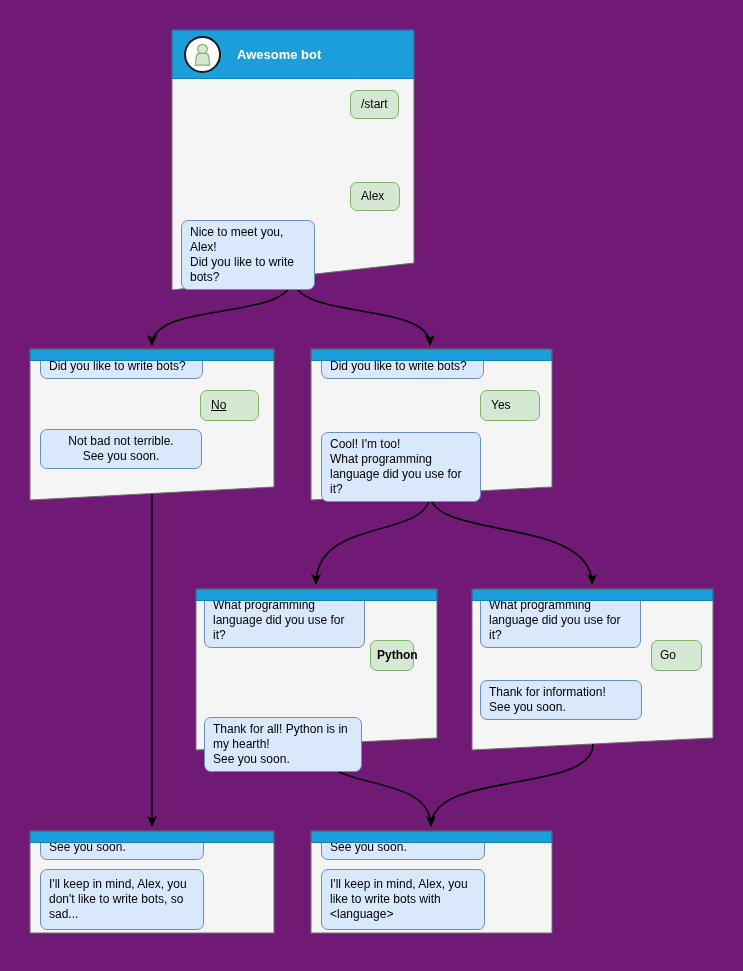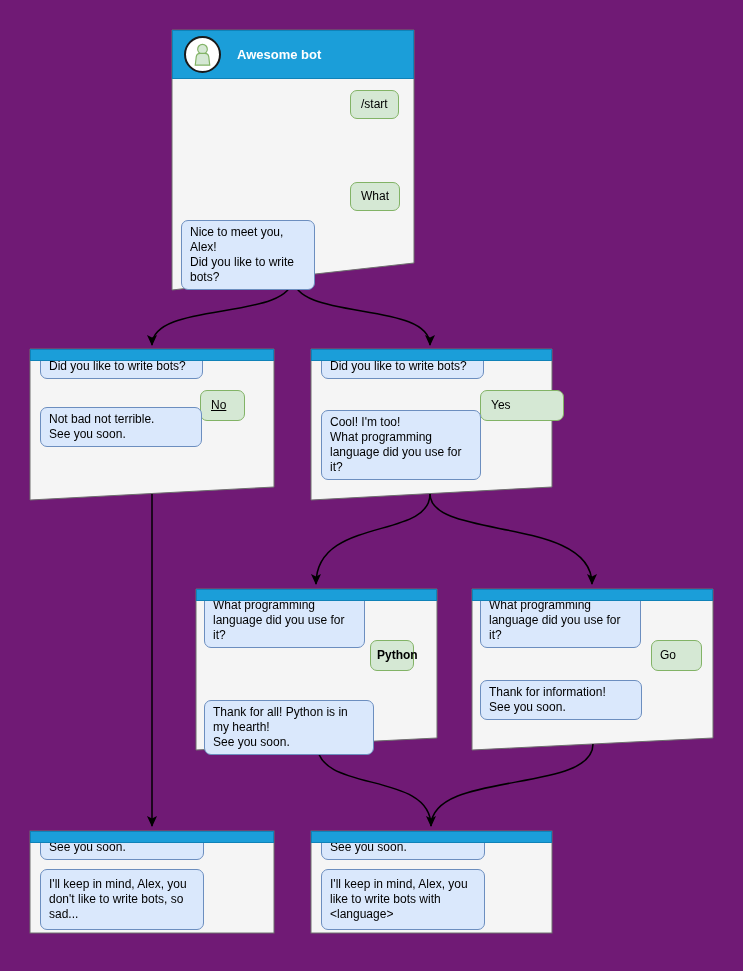--- a/index.html
+++ b/index.html
@@ -70,42 +70,42 @@
     <span class="avatar">
       <svg width="29" height="29" viewBox="0 0 30 30">
         <circle cx="15" cy="9.5" r="5" fill="#D5E8D4" stroke="#82B366" stroke-width="1.2"></circle>
         <path d="M7.5,26 L8.5,17.5 Q9,13.8 12.5,13.8 L17.5,13.8 Q21,13.8 21.5,17.5 L22.5,26 Z" fill="#D5E8D4" stroke="#82B366" stroke-width="1.2"></path>
       </svg>
     </span>
     <span class="main-title">Awesome bot</span>
   </div>
 
   <div class="bubble user" style="left:350px; top:90px; width:49px; padding:6px 10px;">/start</div>
-  <div class="bubble user" style="left:350px; top:182px; width:50px; padding:6px 10px;">What</div>
+  <div class="bubble user" style="left:350px; top:182px; width:50px; padding:6px 10px;">Alex</div>
   <div class="bubble bot" style="left:181px; top:220px; width:134px;">Nice to meet you, Alex!
 Did you like to write bots?</div>
 
   <div class="strip" style="left:30px; top:349px; width:244px;"></div>
   <div class="bubble bot" style="left:40px; top:354px; width:163px;">Did you like to write bots?</div>
-  <div class="bubble user" style="left:200px; top:390px; width:45px; padding:7px 10px;text-decoration:underline;">No</div>
-  <div class="bubble bot" style="left:40px; top:407px; width:162px;">Not bad not terrible.
+  <div class="bubble user" style="left:200px; top:390px; width:59px; padding:7px 10px;text-decoration:underline;">No</div>
+  <div class="bubble bot" style="left:40px; top:429px; width:162px;text-align:center;">Not bad not terrible.
 See you soon.</div>
 
   <div class="strip" style="left:311px; top:349px; width:241px;"></div>
   <div class="bubble bot" style="left:321px; top:354px; width:163px;">Did you like to write bots?</div>
-  <div class="bubble user" style="left:480px; top:390px; width:84px; padding:7px 10px;">Yes</div>
-  <div class="bubble bot" style="left:321px; top:410px; width:160px;">Cool! I'm too!
+  <div class="bubble user" style="left:480px; top:390px; width:60px; padding:7px 10px;">Yes</div>
+  <div class="bubble bot" style="left:321px; top:432px; width:160px;">Cool! I'm too!
 What programming
 language did you use for it?</div>
 
   <div class="strip" style="left:196px; top:589px; width:241px;"></div>
   <div class="bubble bot" style="left:204px; top:593px; width:161px;">What programming
 language did you use for it?</div>
   <div class="bubble user" style="left:370px; top:640px; width:44px; padding:7px 6px;font-weight:bold;">Python</div>
-  <div class="bubble bot" style="left:204px; top:700px; width:170px;">Thank for all! Python is in
+  <div class="bubble bot" style="left:204px; top:717px; width:158px;">Thank for all! Python is in
 my hearth!
 See you soon.</div>
 
   <div class="strip" style="left:472px; top:589px; width:241px;"></div>
   <div class="bubble bot" style="left:480px; top:593px; width:161px;">What programming
 language did you use for it?</div>
   <div class="bubble user" style="left:651px; top:640px; width:51px; padding:7px 8px;">Go</div>
   <div class="bubble bot" style="left:480px; top:680px; width:162px;">Thank for information!
 See you soon.</div>
 

